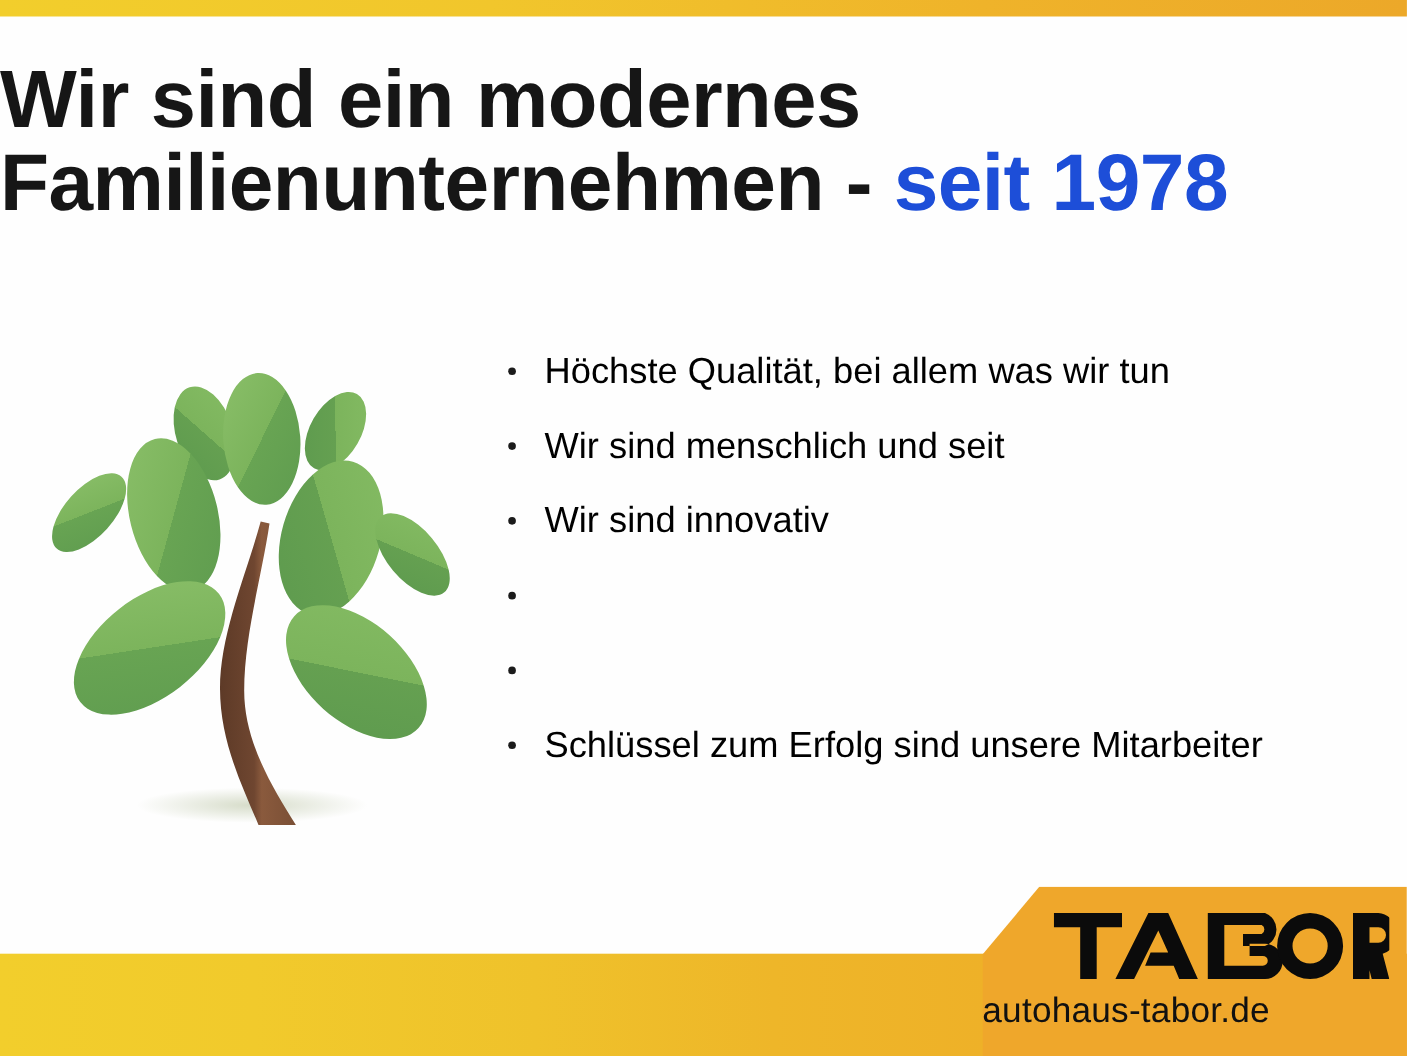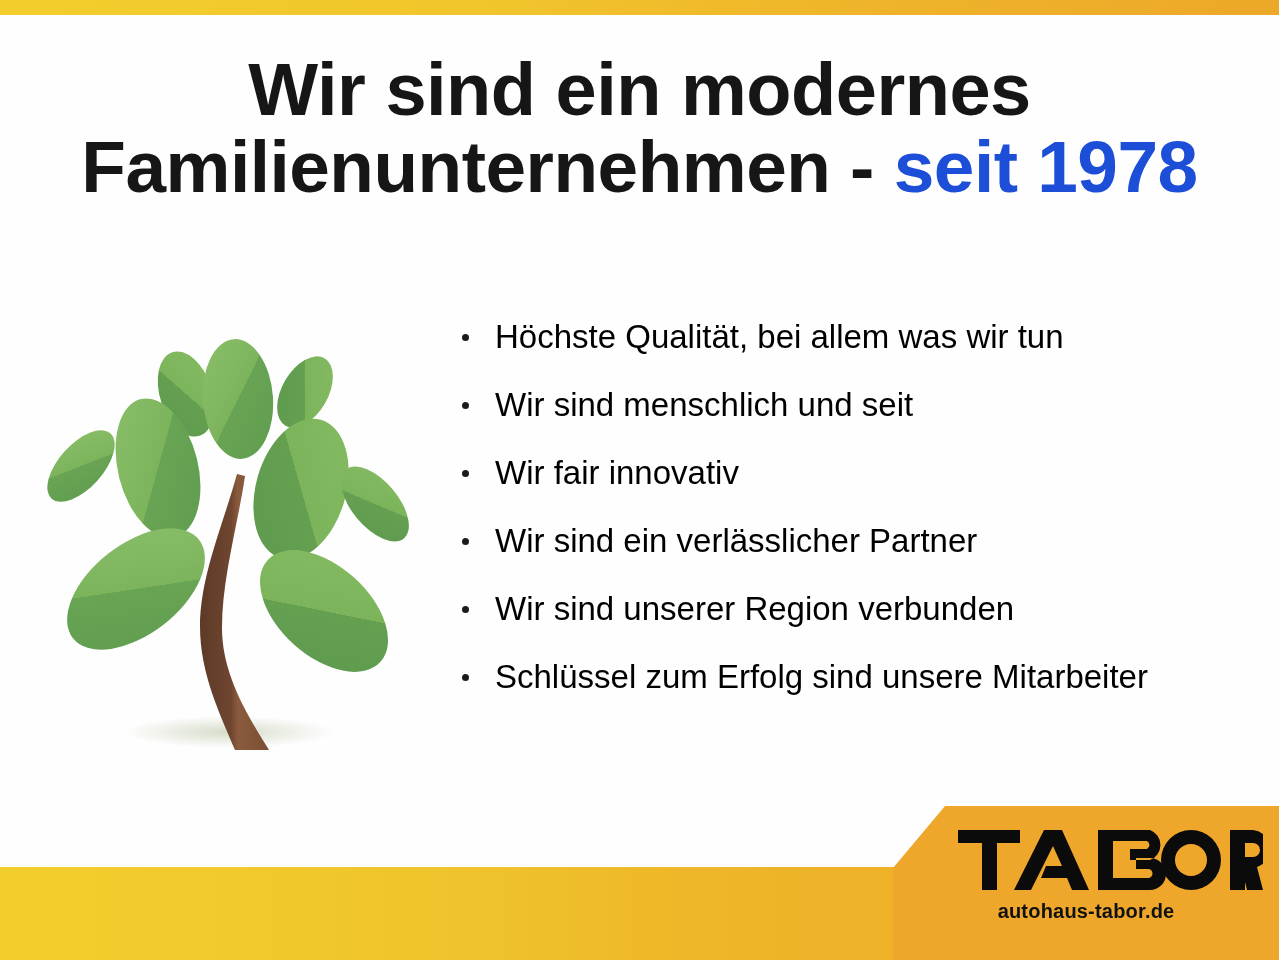--- a/index.html
+++ b/index.html
@@ -26,21 +26,20 @@
     height: 15px;
     background: linear-gradient(90deg, #f2ce2c 0%, #f1c62c 35%, #efb32a 70%, #eca829 100%);
   }
 
   
   .headline {
     position: absolute;
     left: 0;
     top: 52px;
     width: 1279px;
-    text-align: center;
     line-height: 1.04;
     letter-spacing: -0.5px;
   }
   .headline .line {
     display: block;
     font-size: 74px;
     font-weight: 700;
     color: #161616;
     white-space: nowrap;
   }
@@ -130,25 +129,23 @@
   .logo-wordmark svg {
     display: block;
     width: 100%;
     height: 100%;
   }
   .logo-url {
     position: absolute;
     left: 0;
     top: 94px;
     width: 386px;
-    text-align: center;
-    font-size: 20px;
+    font-size: 32px;
     color: #111111;
     letter-spacing: 0.2px;
-    font-weight: bold;
   }
 </style>
 </head>
 <body>
 
 <div id="slide">
 
   <div class="top-bar"></div>
 
   <div class="headline">
@@ -222,23 +219,23 @@
 
       <g>
         <ellipse cx="300" cy="285" rx="45" ry="76" transform="rotate(-48 300 285)" fill="url(#lfA)"></ellipse>
       </g>
     </svg>
   </div>
 
   <ul class="bullets">
     <li><span class="dot"></span><span>Höchste Qualität, bei allem was wir tun</span></li>
     <li><span class="dot"></span><span>Wir sind menschlich und seit</span></li>
-    <li><span class="dot"></span><span>Wir fair innovativ</span></li>
-    <li><span class="dot"></span><span>Wir sind ein verlässlicher Partner</span></li>
-    <li><span class="dot"></span><span>Wir sind unserer Region verbunden</span></li>
+    <li><span class="dot"></span><span>Wir sind innovativ</span></li>
+    <li><span class="dot"></span></li>
+    <li><span class="dot"></span></li>
     <li><span class="dot"></span><span>Schlüssel zum Erfolg sind unsere Mitarbeiter</span></li>
   </ul>
 
   <div class="bottom-band"></div>
 
   <div class="logo-panel">
     <div class="logo-wordmark">
       <svg viewBox="0 0 305 60" xmlns="http://www.w3.org/2000/svg" aria-hidden="true">
         <g fill="#0b0b0b">
 

